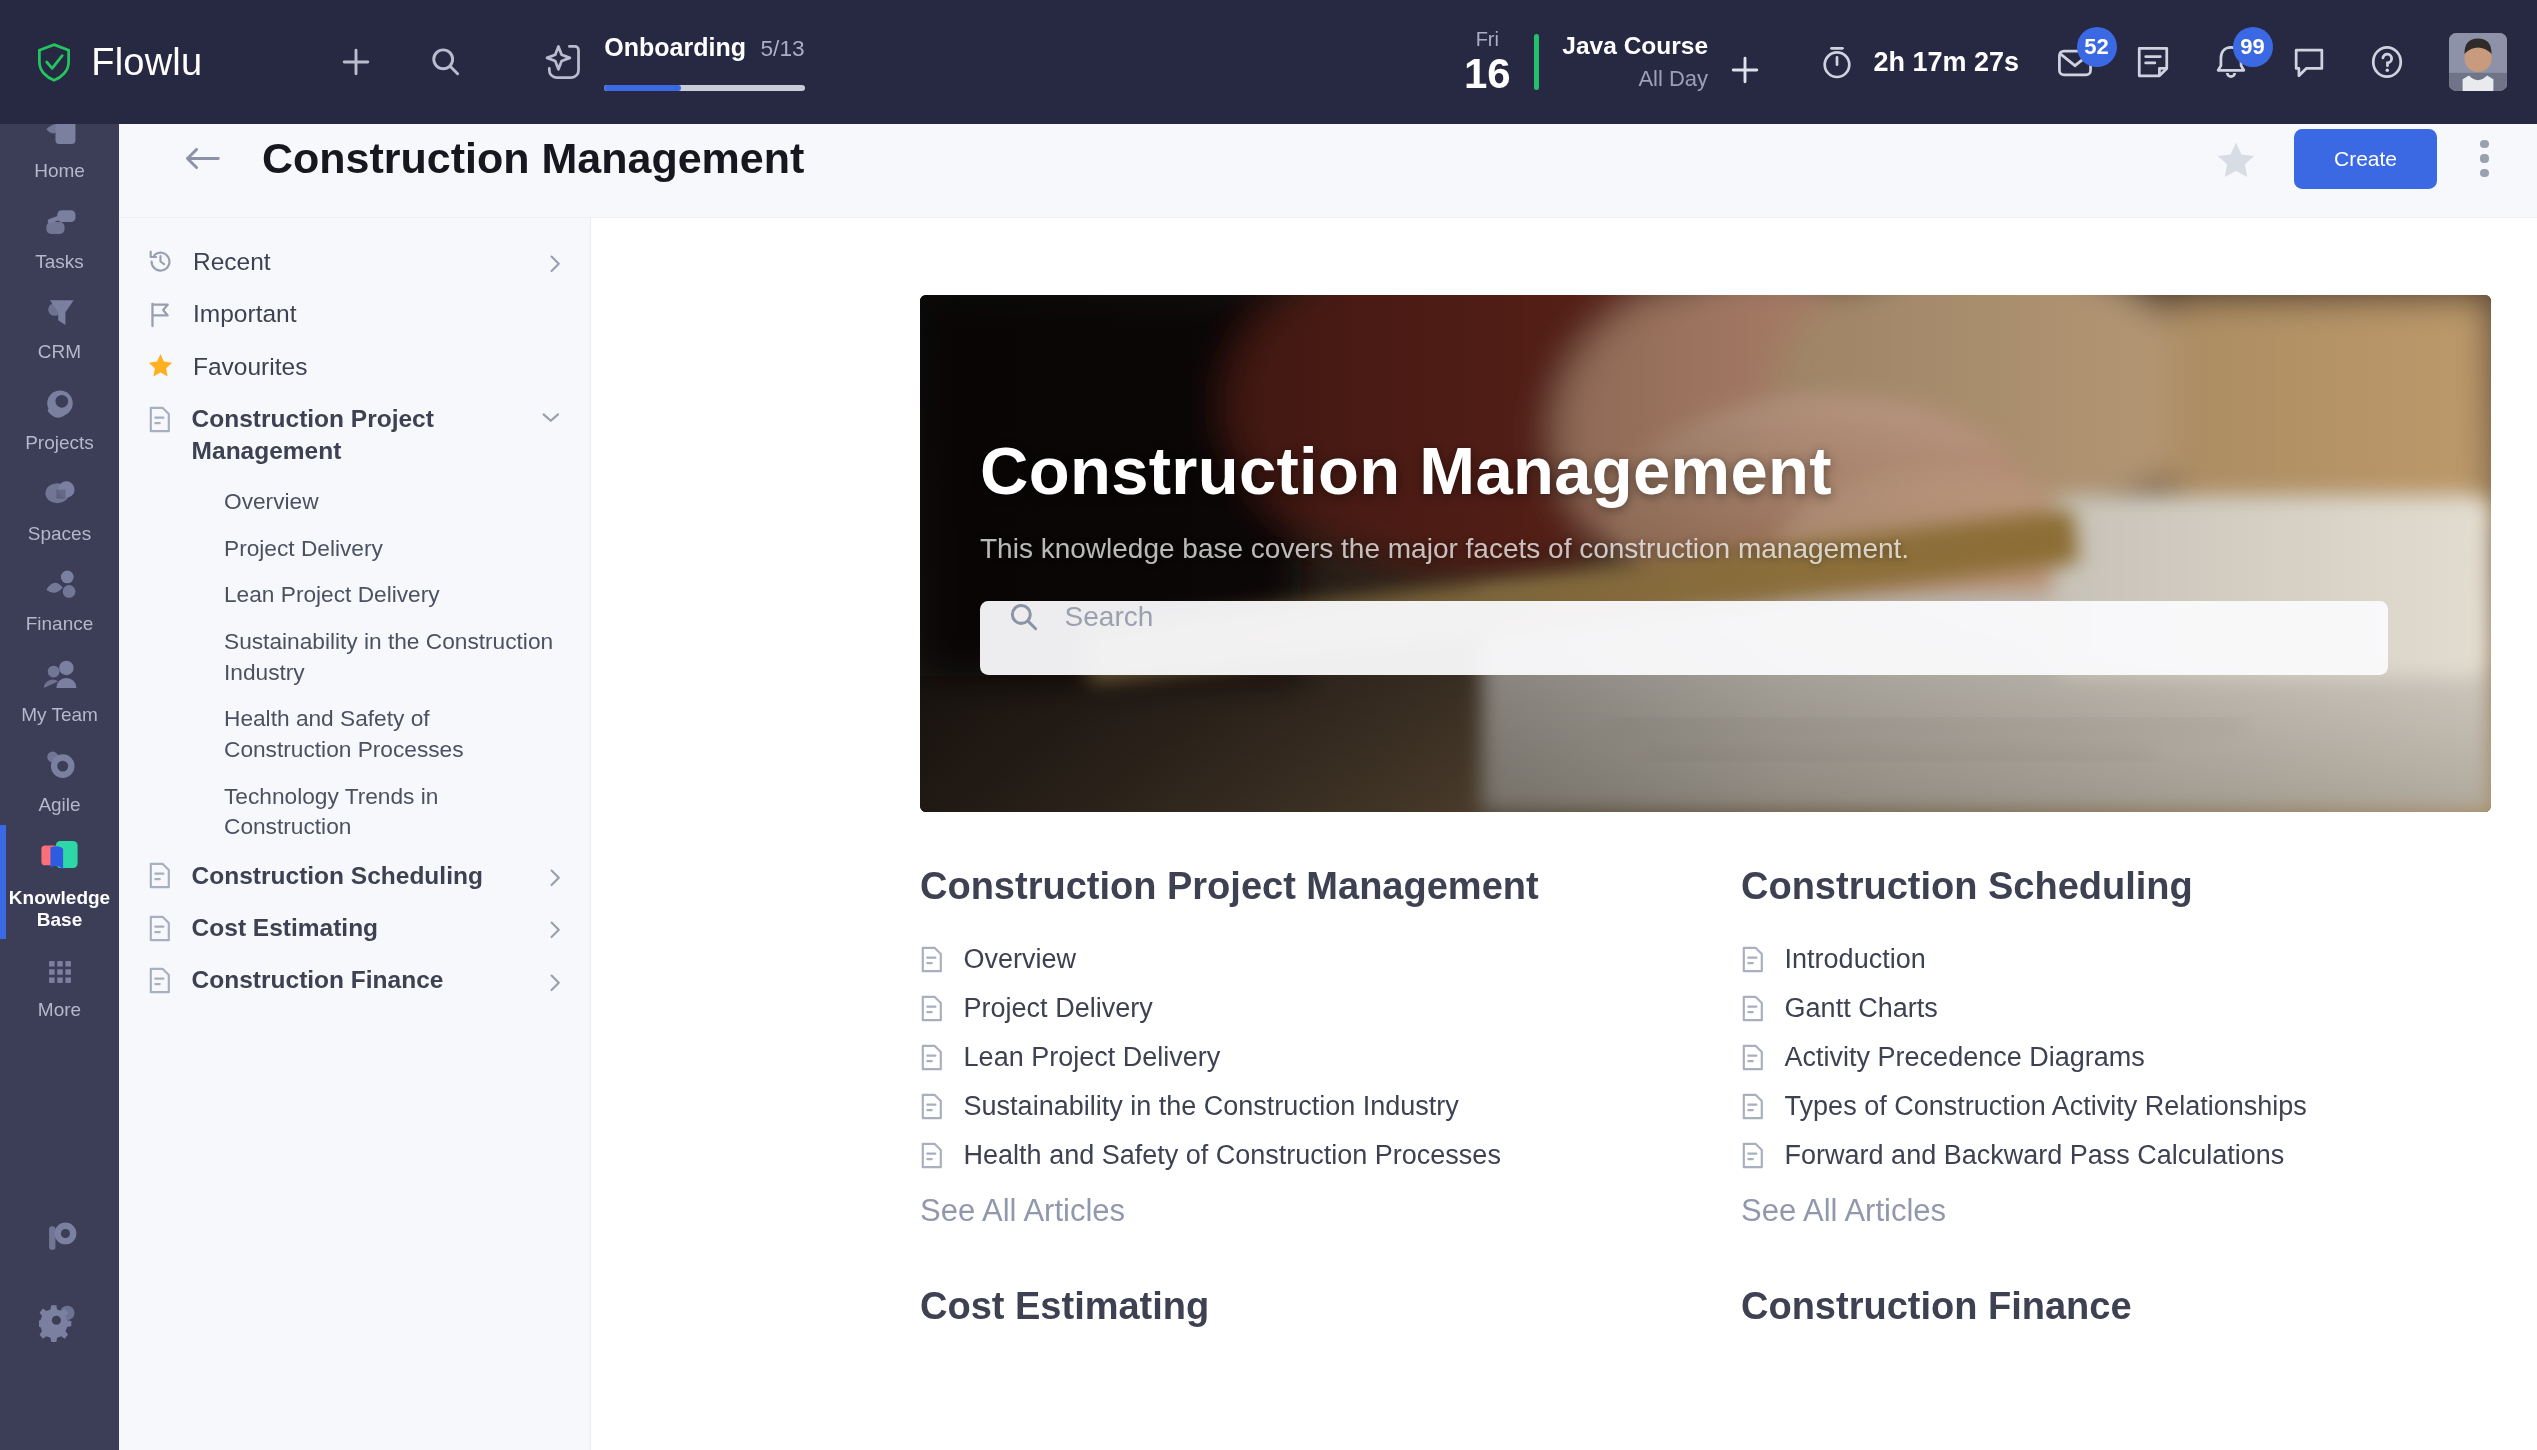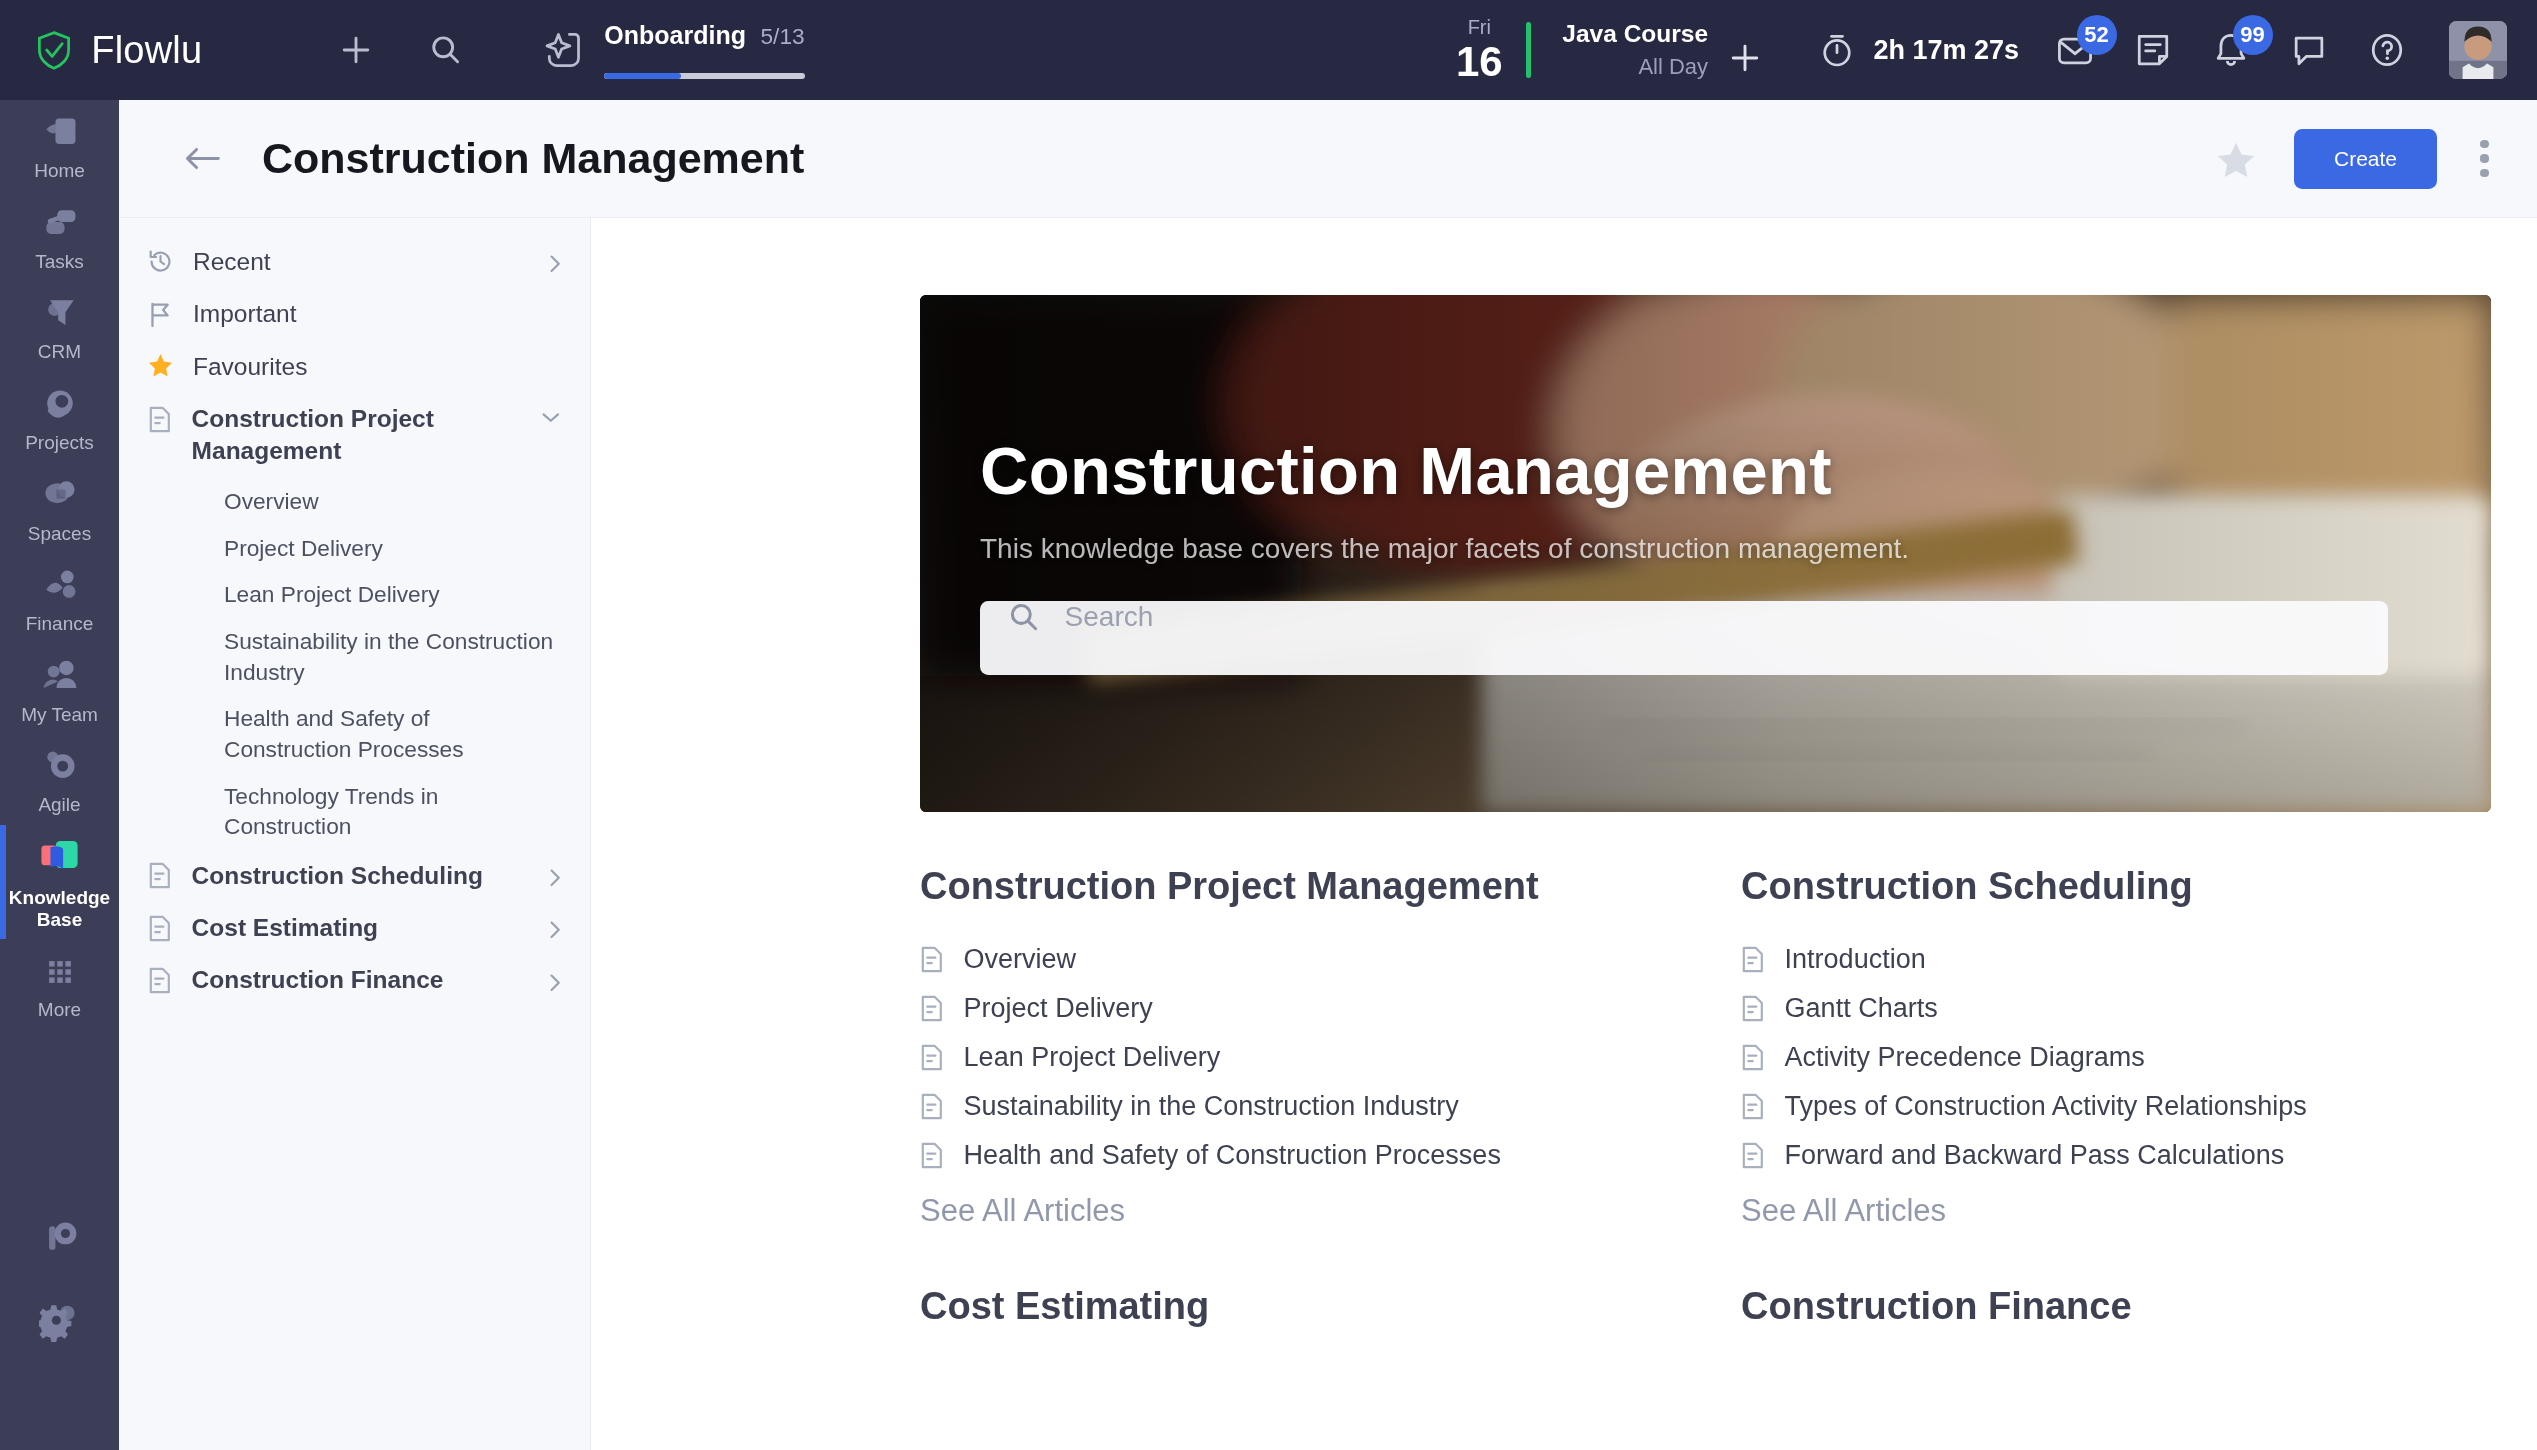--- a/index.html
+++ b/index.html
@@ -6,21 +6,21 @@
   html, body {
     width: 2538px; height: 1450px;
     font-family: "Liberation Sans", sans-serif;
     background: #ffffff;
     overflow: hidden;
   }
 
   
   .topbar {
     position: absolute; top: 0; left: 0;
-    width: 2538px; height: 100px;
+    width: 2538px; height: 124px;
     background: #272842;
     display: flex; align-items: center;
     z-index: 40;
   }
   .brand { display: flex; align-items: center; gap: 16.3px; margin-left: 33px; }
   .brand-mark { width: 42px; height: 42px; }
   .brand-name { color: #ffffff; font-size: 38px; font-weight: 500; letter-spacing: 0.2px; }
 
   .top-icon-btn {
     width: 53px; height: 53px;
@@ -42,21 +42,21 @@
   }
   .onboarding-bar > i { display: block; height: 100%; background: #3b68e3; border-radius: 3.6px; }
 
   .topbar-right { margin-left: auto; display: flex; align-items: center; }
 
   .date-block { display: flex; flex-direction: column; align-items: center; line-height: 1; }
   .date-dow { color: #a9aec6; font-size: 20px; margin-bottom: 4.5px; }
   .date-num { color: #ffffff; font-size: 42px; font-weight: 600; }
   .green-rule { width: 4.5px; height: 56px; background: #23c16b; border-radius: 2.7px; margin: 0 23.6px; }
   .event-block { display: flex; flex-direction: column; gap: 5.4px; }
-  .event-title { color: #ffffff; font-size: 24.5px; font-weight: 600; margin-left: 8px; }
+  .event-title { color: #ffffff; font-size: 24.5px; font-weight: 600; }
   .event-sub { color: #9ba0ba; font-size: 22px; text-align: right; }
   .event-plus { margin-left: 18px; margin-top: 16.3px; cursor: pointer; }
 
   .timer-block { display: flex; align-items: center; gap: 16.3px; margin-left: 53px; }
   .timer-text { color: #ffffff; font-size: 27px; font-weight: 600; white-space: nowrap; }
 
   .badge-icon { position: relative; margin-left: 34px; cursor: pointer; display:flex; align-items:center; }
   .badge {
     position: absolute; top: -12.7px; left: 23.6px;
     min-width: 40px; height: 40px; padding: 0 7.3px;

